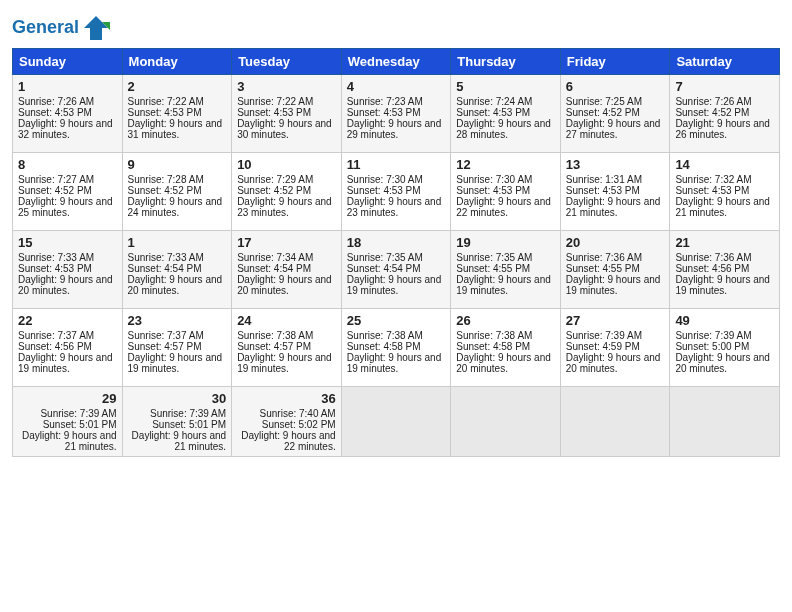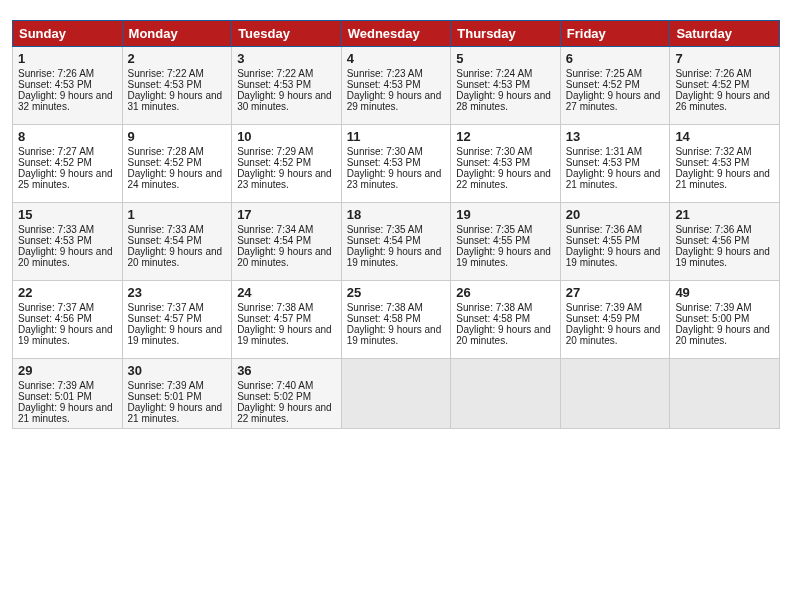--- a/index.html
+++ b/index.html
@@ -52,21 +52,21 @@
       font-size: 14px;
       color: #333;
       margin-top: 2px;
     }
     .calendar {
       width: 100%;
       border-collapse: collapse;
       margin-top: 6px;
     }
     .calendar th {
-      background-color: #b91c1c;
+      background-color: #1d4ed8;
       color: #fff;
       text-align: left;
       padding: 5px 6px;
       font-size: 13px;
       font-weight: bold;
       border: 1px solid #1a5a9f;
     }
     .calendar td {
       vertical-align: top;
       border: 1px solid #ccc;
@@ -87,29 +87,39 @@
       font-size: 13px;
       font-weight: bold;
       display: block;
       margin-bottom: 2px;
     }
     .empty-cell {
       background: #e8e8e8 !important;
     }
     .last-row td {
       height: 65px;
+      text-align: right;
     }
   </style>
 </head>
 <body>
 
 <div class="container">
   <div class="header-area">
     <div class="logo">
       <div>
+        <div style="display:flex;align-items:center;">
+          <span class="logo-text">
+            <span>General</span>
+          </span>
+          <svg class="logo-icon" viewBox="0 0 28 28">
+            <polygon points="14,2 26,14 20,14 20,26 8,26 8,14 2,14" fill="#1a6faf"></polygon>
+            <polygon points="20,8 28,8 28,16" fill="#2a9d3f"></polygon>
+          </svg>
+        </div>
       </div>
     </div>
     <div class="title-area">
       <div class="month-title"></div>
       <div class="location"></div>
     </div>
   </div>
 
   <table class="calendar">
     <thead>

